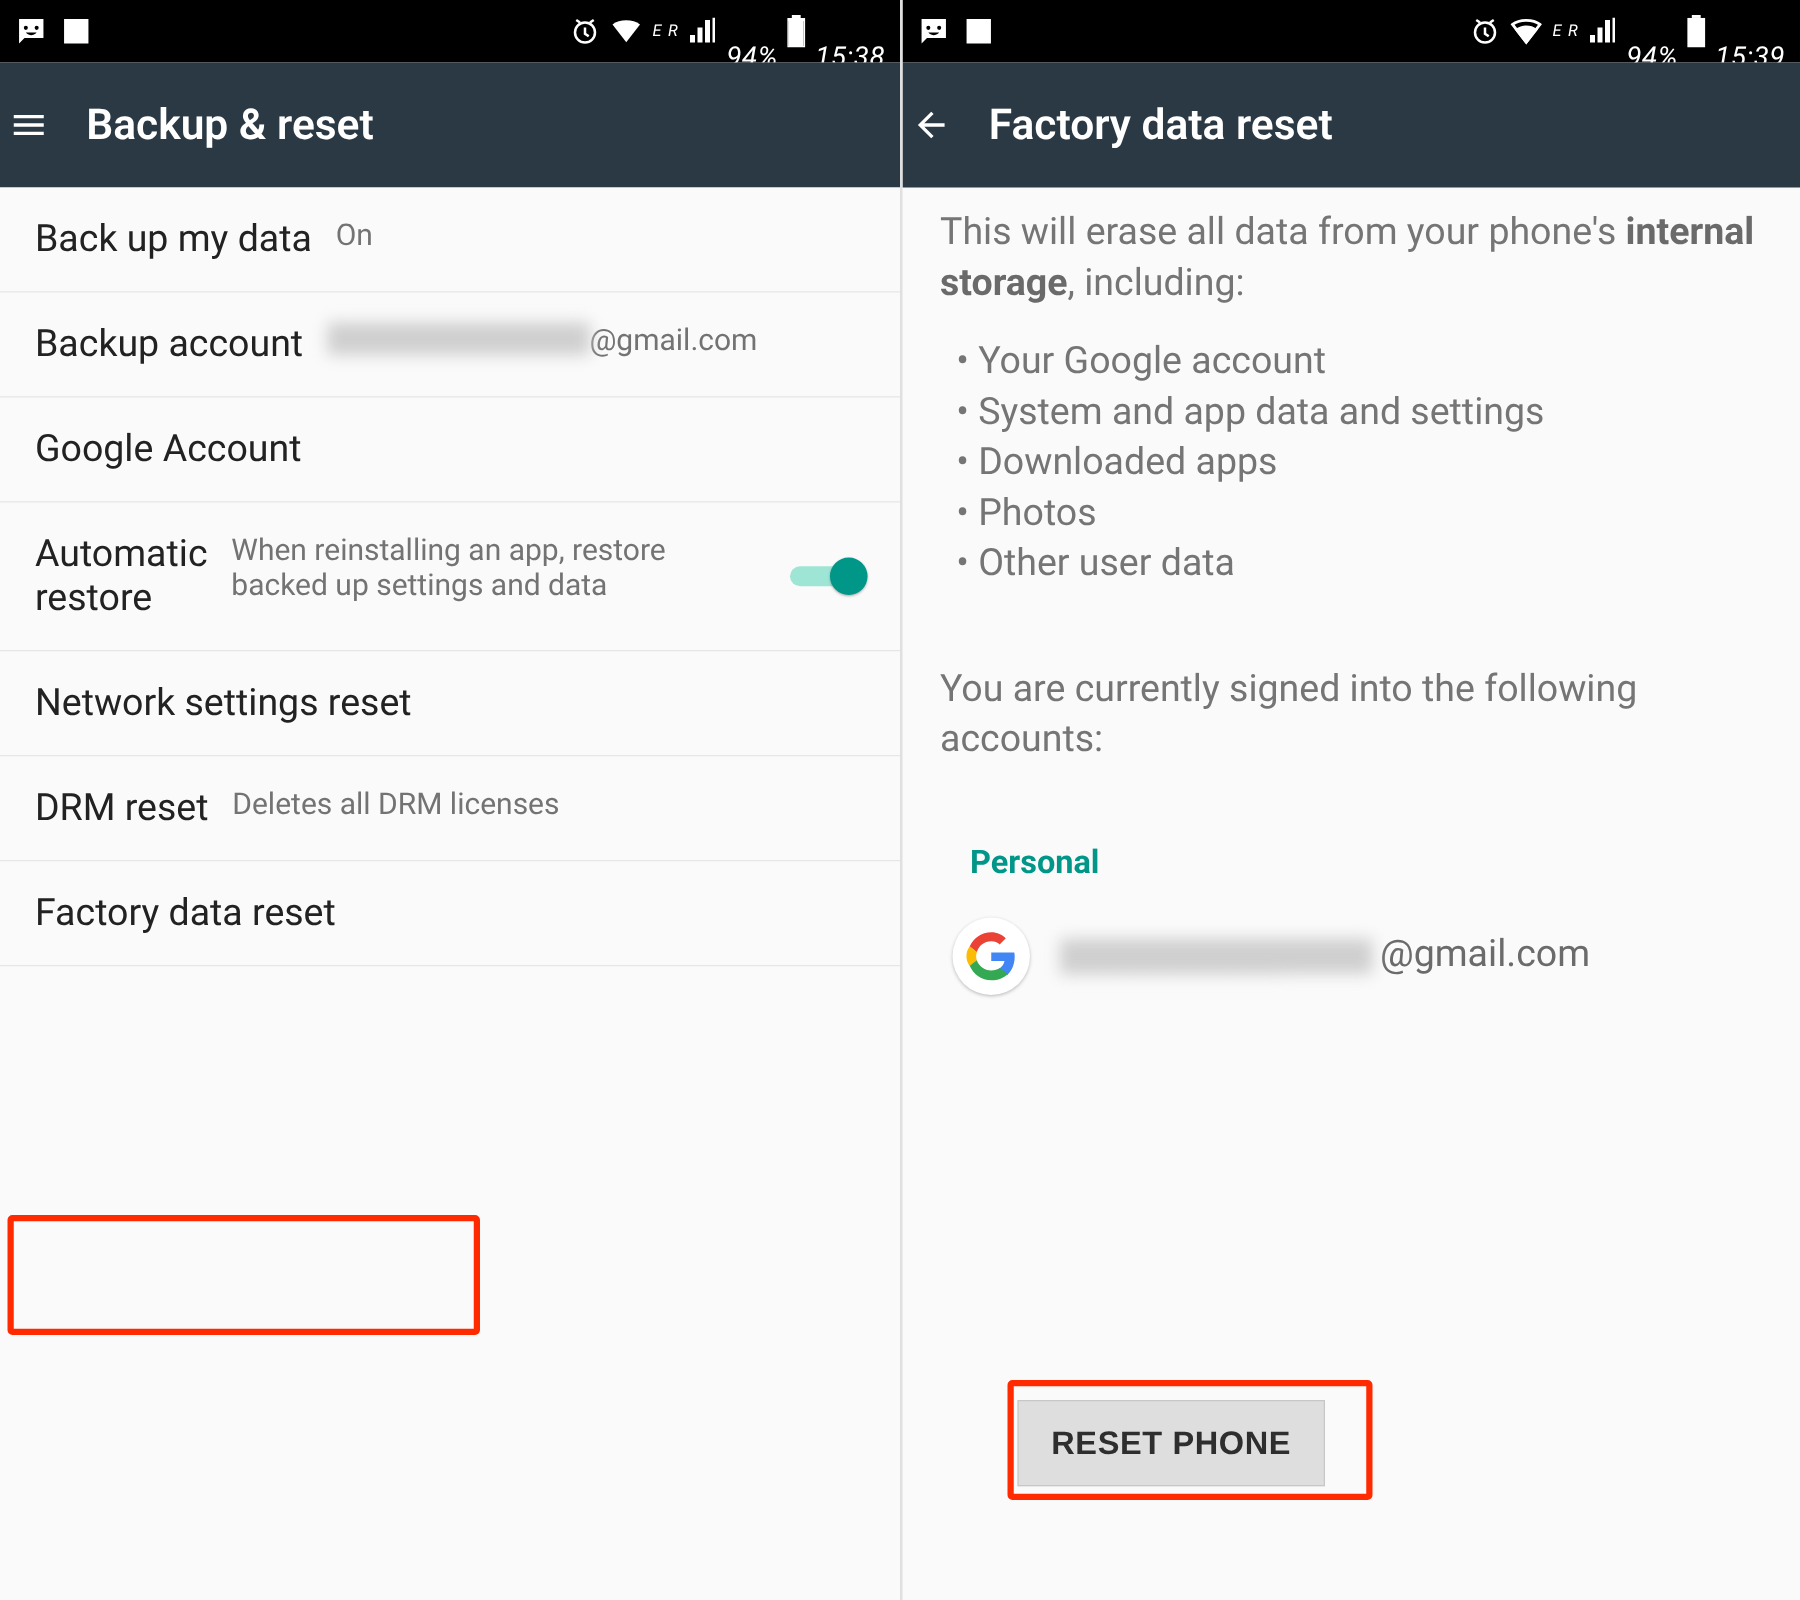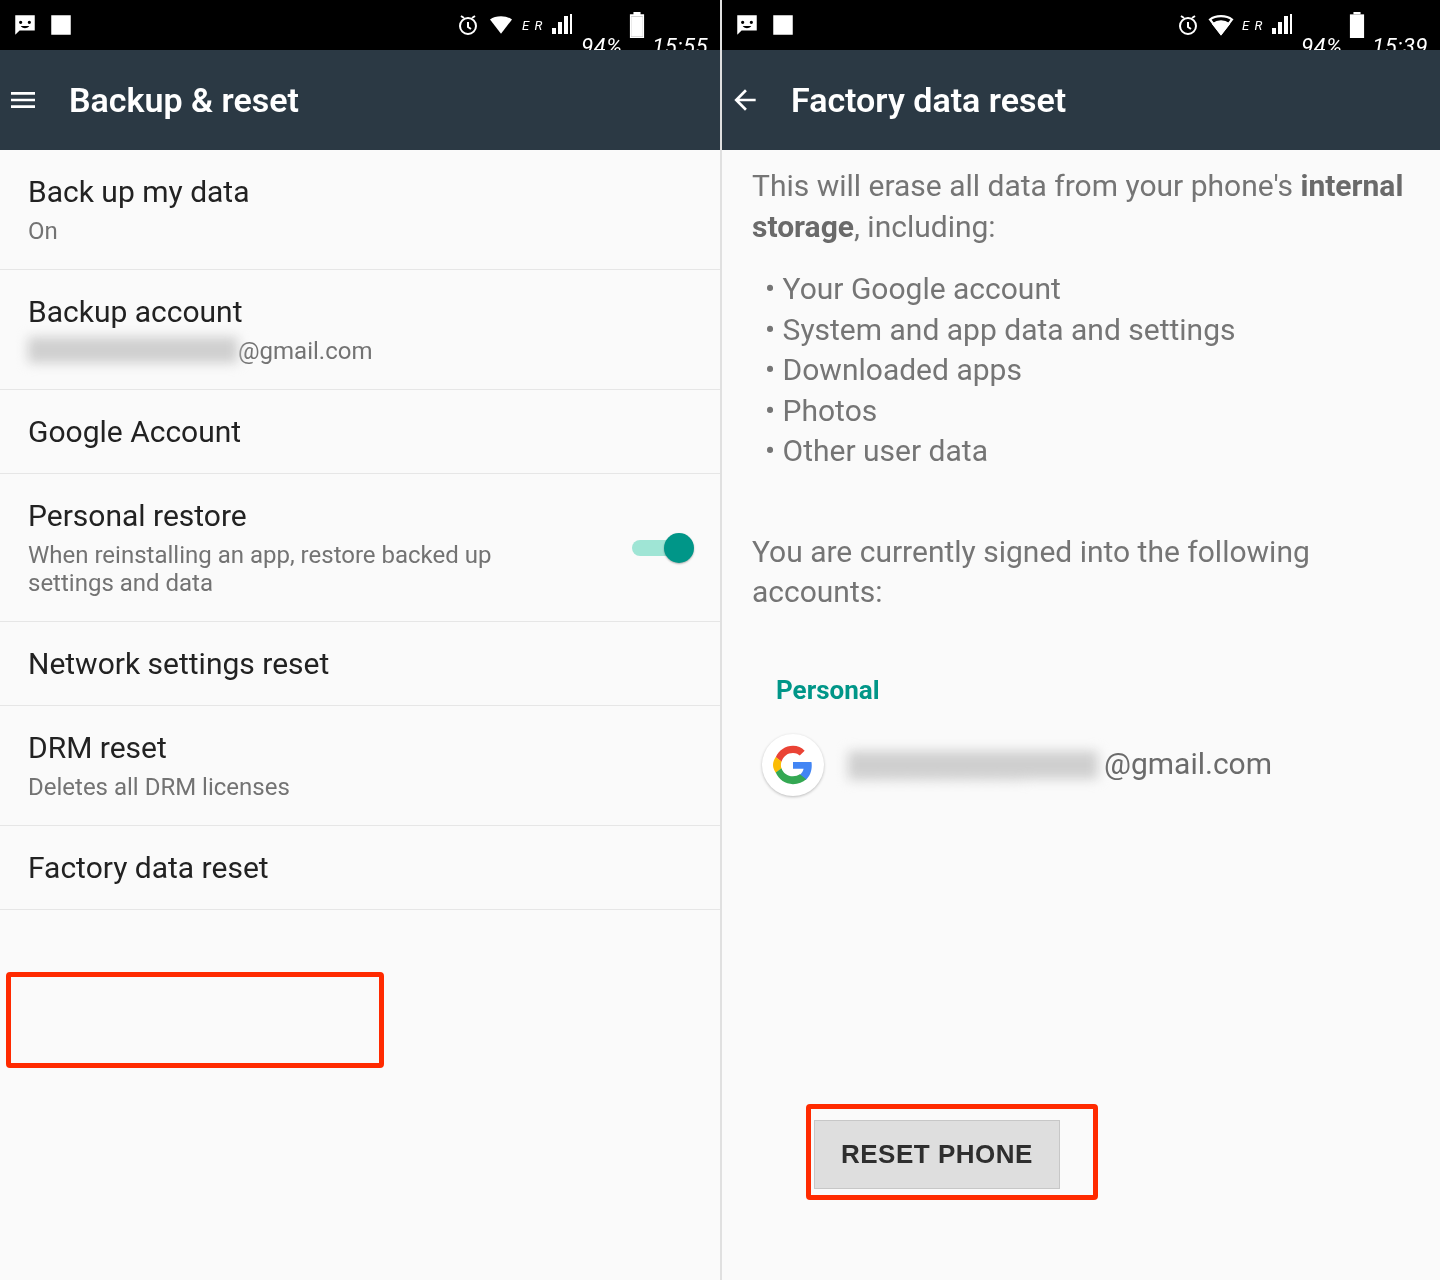--- a/index.html
+++ b/index.html
@@ -19,21 +19,21 @@
   .er { font-size:13px; line-height:13px; letter-spacing:1px; }
 
   
   .app-bar { height:100px; background:#2b3944; color:#fff; display:flex; align-items:center; padding:0 7px; gap:30px; }
   .app-bar .app-icon svg { display:block; }
   .app-title { font-size:34px; font-weight:600; }
 
   
   .list { background:#fafafa; }
   .list-item { padding:24px 28px; border-bottom:1px solid #e6e6e6; display:flex; align-items:center; justify-content:space-between; gap:20px; }
-  .list-item .text { display:flex; flex-direction:column; gap:8px; }
+  .list-item .text { display:flex; gap:19px; }
   .primary { font-size:30px; color:#222; }
   .secondary { font-size:24px; color:#737373; }
   .toggle { width:60px; height:30px; position:relative; }
   .toggle-track { position:absolute; left:0; right:0; top:7px; height:16px; background:#9fe5d5; border-radius:8px; }
   .toggle-thumb { position:absolute; right:-2px; top:0; width:30px; height:30px; background:#009688; border-radius:50%; box-shadow:0 1px 2px rgba(0,0,0,0.3); }
 
   
   .highlight-box { position:absolute; border:5px solid #ff2a00; border-radius:4px; pointer-events:none; }
   .hl-left { left:6px; top:972px; width:378px; height:96px; }
   .hl-right { left:84px; top:1104px; width:292px; height:96px; }
@@ -97,21 +97,21 @@
                 <path d="M2 20h4v-6H2v6zm6 0h4V8H8v12zm6 0h4V2h-4v18zm6 0h2V0h-2v20z"></path>
               </svg>
           </span>
           <span class="status-text">94%</span>
           <span class="status-icon">
             <svg width="16" height="26" viewBox="0 0 12 22" fill="#fff">
                 <path d="M3 0h6v2h3v20H0V2h3V0zM1 4v17h10V4H1zm1 1h8v15H2V5z" fill="#fff"></path>
                 <rect x="1" y="4" width="10" height="17" fill="#fff"></rect>
               </svg>
           </span>
-          <span class="status-text">15:55</span>
+          <span class="status-text">15:38</span>
         </div>
       </div>
 
       <div class="app-bar">
         <span class="app-icon">
           <svg width="32" height="32" viewBox="0 0 24 24" fill="#fff">
               <path d="M3 6h18v2H3V6zm0 5h18v2H3v-2zm0 5h18v2H3v-2z"></path>
             </svg>
         </span>
         <span class="app-title">Backup &amp; reset</span>
@@ -135,21 +135,21 @@
         </div>
 
         <div class="list-item">
           <div class="text">
             <span class="primary">Google Account</span>
           </div>
         </div>
 
         <div class="list-item">
           <div class="text" style="max-width:520px">
-            <span class="primary">Personal restore</span>
+            <span class="primary">Automatic restore</span>
             <span class="secondary">When reinstalling an app, restore backed up settings and data</span>
           </div>
           <div class="toggle">
             <div class="toggle-track"></div>
             <div class="toggle-thumb"></div>
           </div>
         </div>
 
         <div class="list-item">
           <div class="text">

